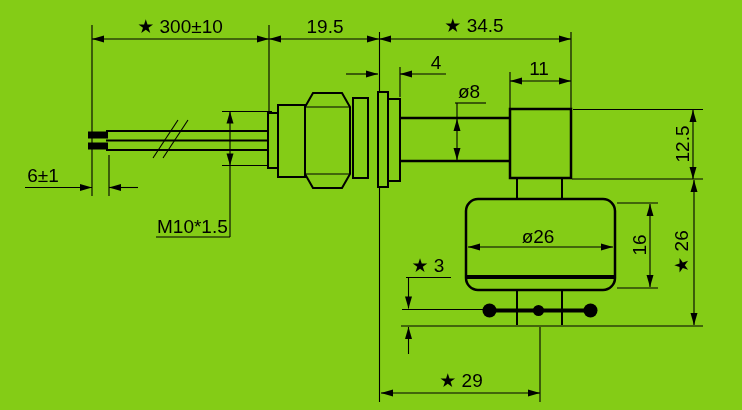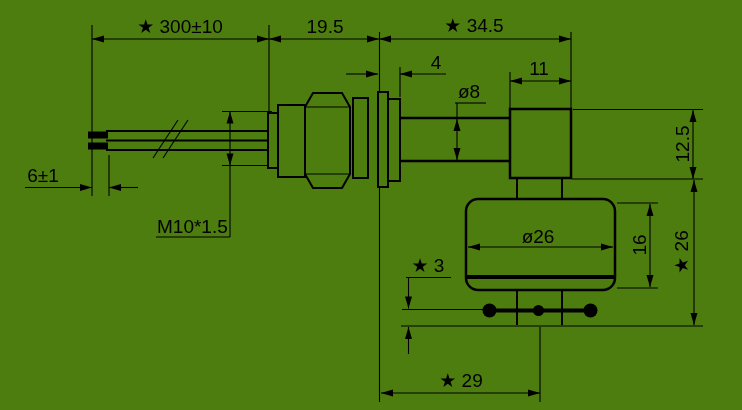--- a/index.html
+++ b/index.html
@@ -1,19 +1,19 @@
 <!DOCTYPE html>
 <html><head>
 <meta charset="utf-8">
 <style>
   html,body{margin:0;padding:0;background:#ffffff;}
   .canvas{
     position:relative;
     width:742px;height:410px;
-    background:#4d7c0f;
+    background:#84cc16;
     font-family:"Liberation Sans","DejaVu Sans",sans-serif;
     overflow:hidden;
   }
   svg{display:block;}
   .struct{stroke:#000;stroke-width:2;fill:none;}
   .structThick{stroke:#000;stroke-width:2.5;fill:none;}
   .thin{stroke:#000;stroke-width:1.1;fill:none;}
   .dim{stroke:#000;stroke-width:1.1;fill:none;}
   .blackfill{fill:#000;stroke:none;}
   text{fill:#000;font-family:"Liberation Sans","DejaVu Sans",sans-serif;font-size:19px;}

